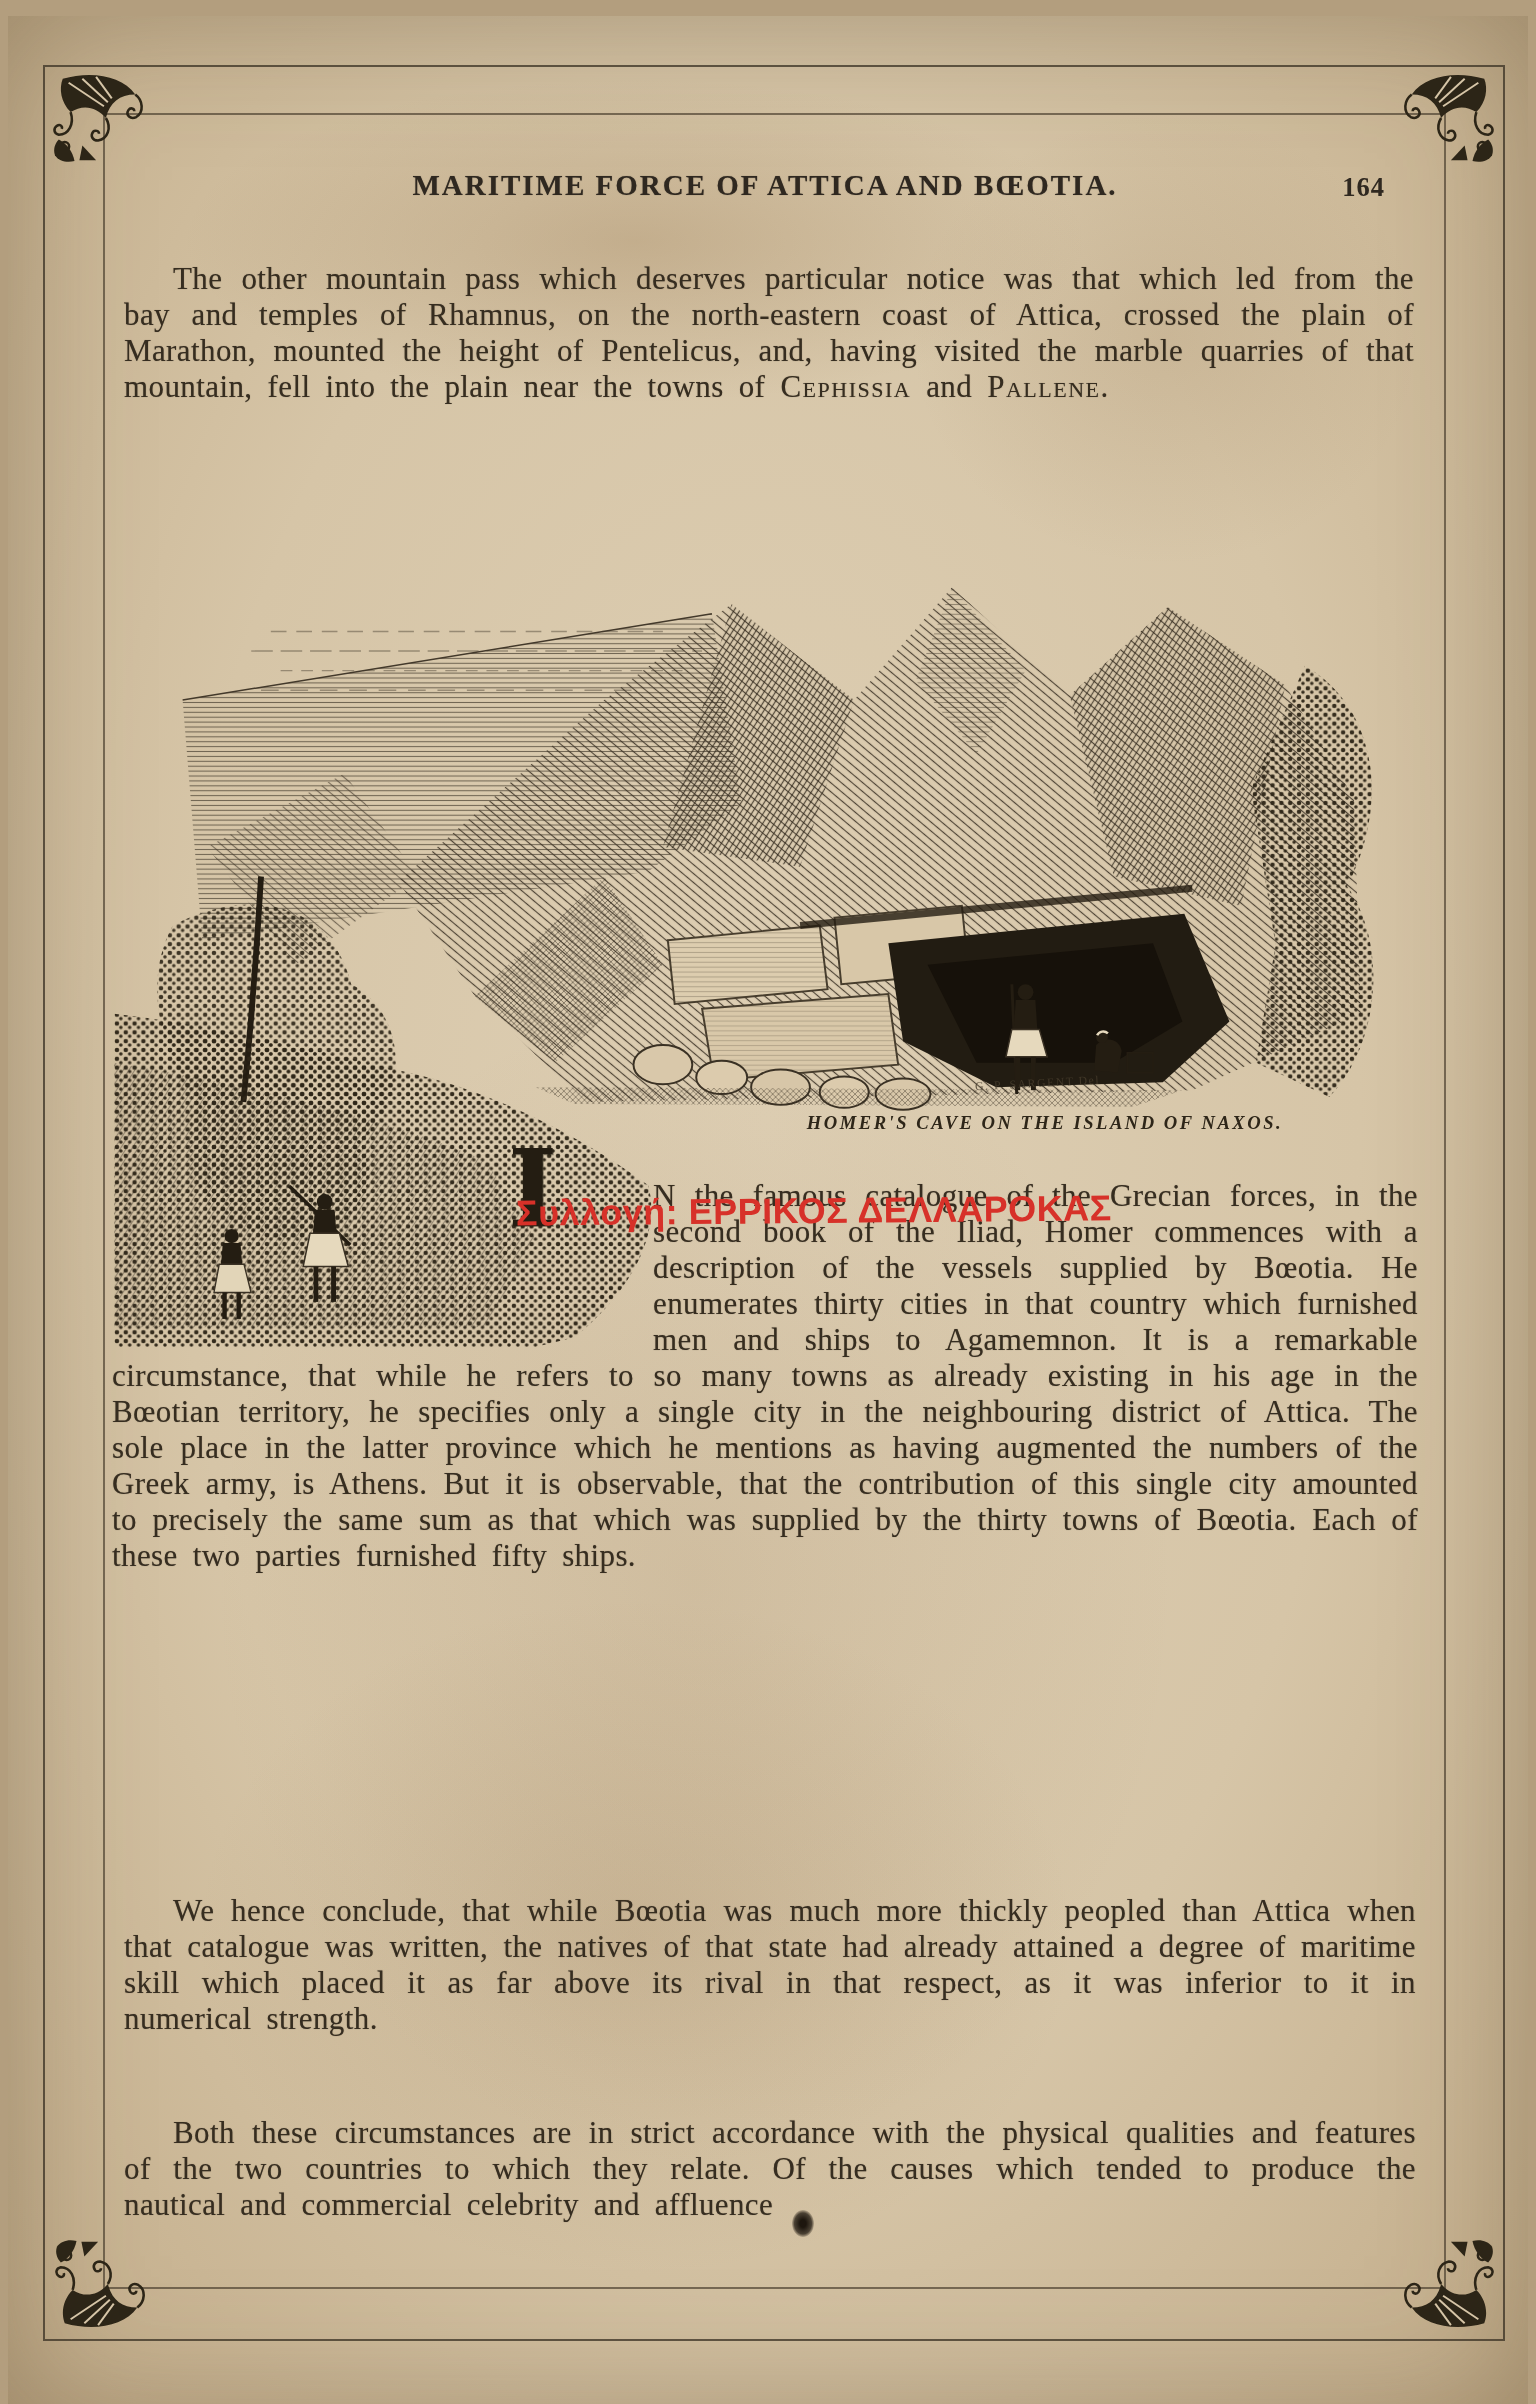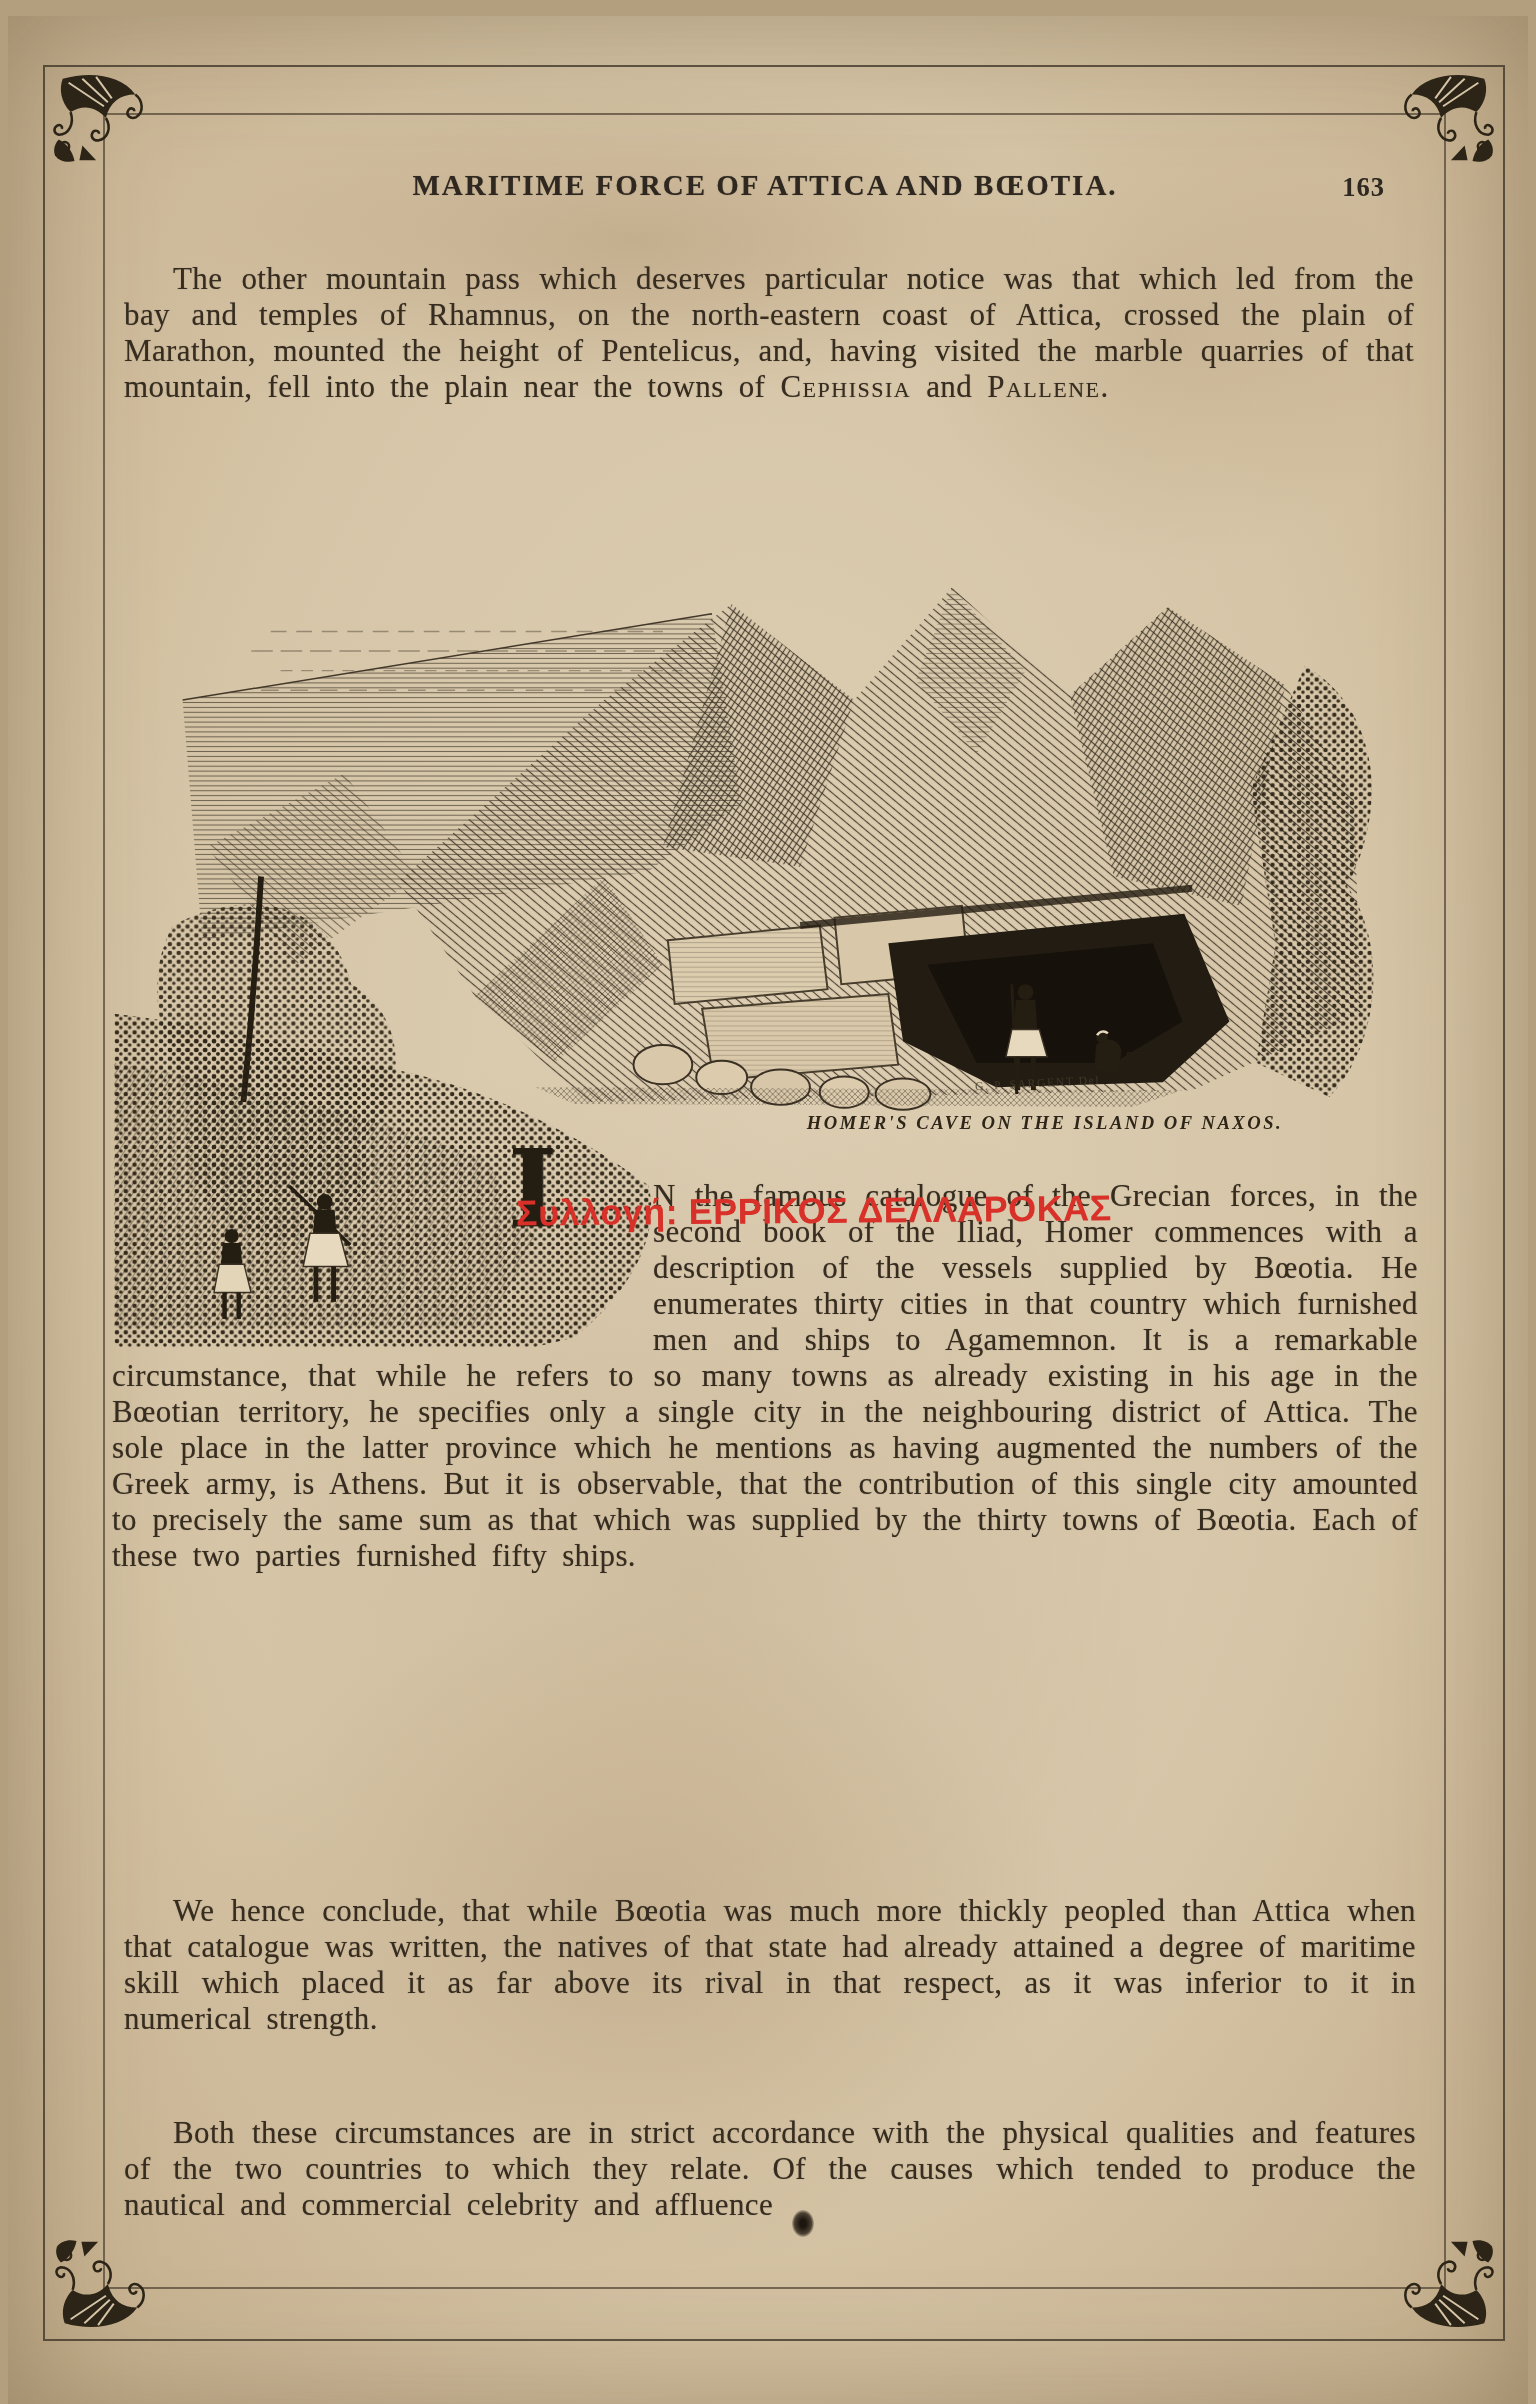--- a/index.html
+++ b/index.html
@@ -92,21 +92,21 @@
     </svg>
   <svg class="orn bl" viewBox="0 0 100 100">
       <use href="#orn-shape" transform="translate(0,100) scale(1,-1)"></use>
     </svg>
   <svg class="orn br" viewBox="0 0 100 100">
       <use href="#orn-shape" transform="translate(100,100) scale(-1,-1)"></use>
     </svg>
 
   <div class="running-head">
     <div class="rh-title">MARITIME FORCE OF ATTICA AND BŒOTIA.</div>
-    <div class="rh-page">163</div>
+    <div class="rh-page">164</div>
   </div>
 
   <p class="bodytext p1"><span>The other mountain pass which deserves particular notice was that which led from the bay and temples of Rhamnus, on the north-eastern coast of Attica, crossed the plain of Marathon, mounted the height of Pentelicus, and, having visited the marble quarries of that mountain, fell into the plain near the towns of </span><span class="sc">Cephissia</span><span> and </span><span class="sc">Pallene</span><span>.</span></p>
 
   <div class="engraving">
     <svg class="engraving-art" viewBox="0 0 1312 810">
       <defs>
         <pattern id="hz" width="6" height="5" patternUnits="userSpaceOnUse">
           <path d="M0 2.5 H6" stroke="#4a4132" stroke-width="1.1"></path>
         </pattern>

